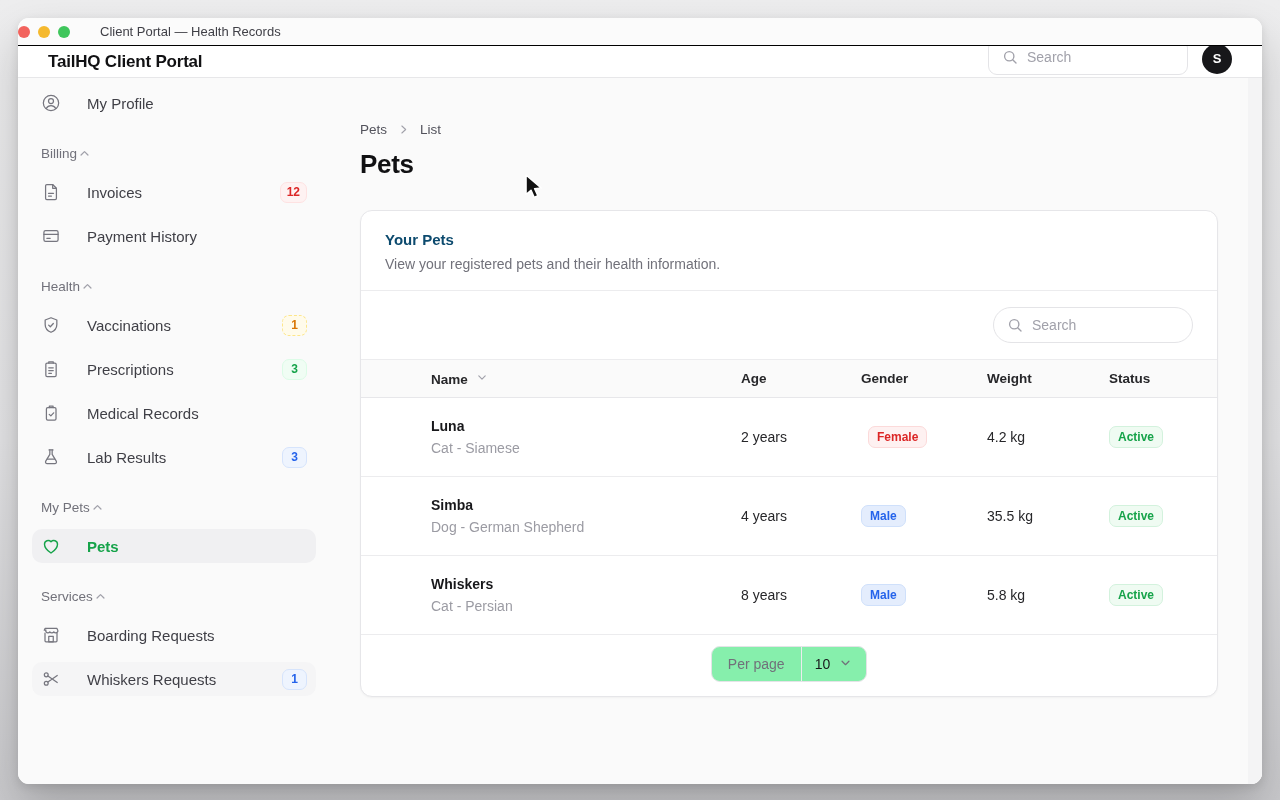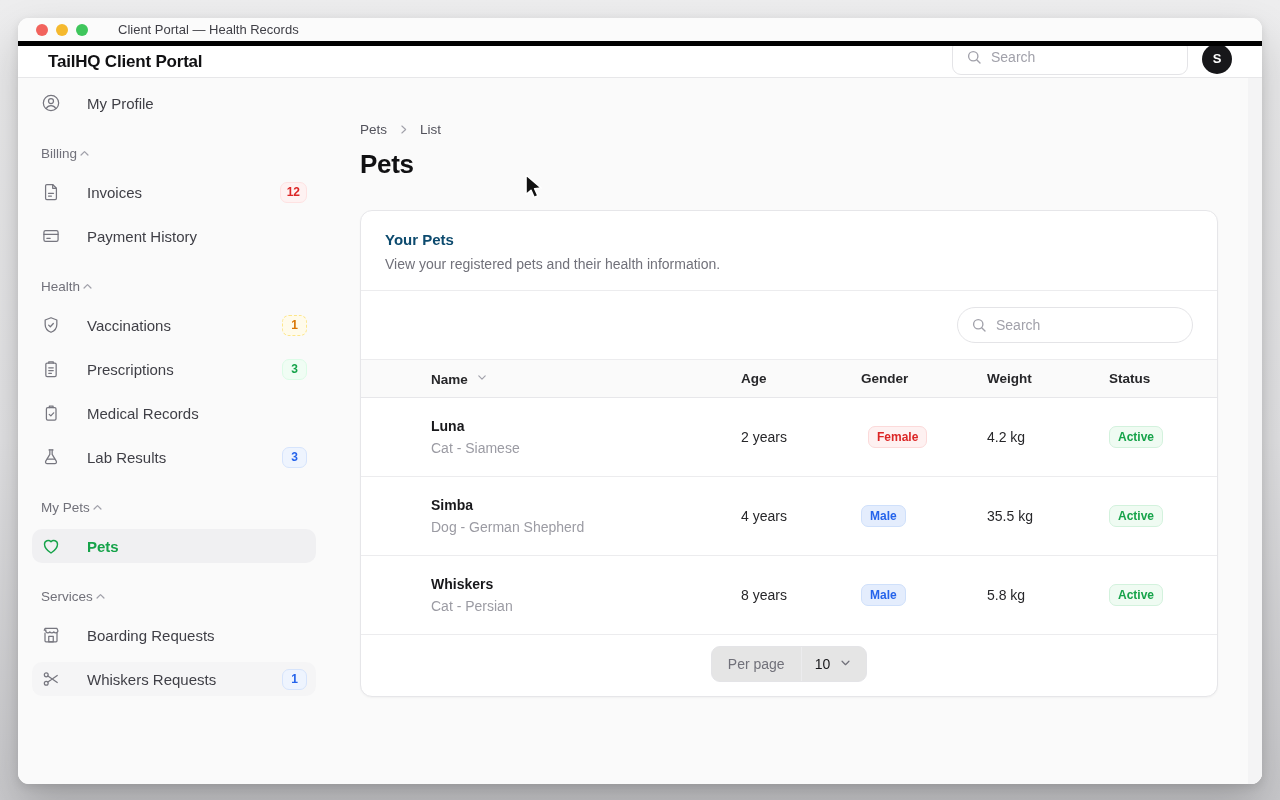--- a/index.html
+++ b/index.html
@@ -12,40 +12,40 @@
   }
   .window {
     position:absolute; left:18px; top:18px; width:1244px; height:766px;
     background:#fff; border-radius:11px; overflow:hidden;
     box-shadow:0 22px 45px rgba(0,0,0,.20), 0 3px 10px rgba(0,0,0,.10);
     display:flex; flex-direction:column;
   }
   
   .titlebar {
     height:28px; flex:0 0 28px; background:#fbfbfb;
-    border-bottom:5px solid #000000;
-    display:flex; align-items:center; padding-left:18px;
+    border-bottom:1px solid #000000;
+    display:flex; align-items:center; 
     position:relative; z-index:30;
   }
   .lights { display:flex; gap:8px; margin-right:30px; }
   .light { width:12px; height:12px; border-radius:50%; }
   .light.red{ background:#f2635d; } .light.yellow{ background:#f5b92e; } .light.green{ background:#3fc65c; }
   .win-title { font-size:13px; color:#3f3f46; }
   
   .app-header {
     height:32px; flex:0 0 32px; background:#fff; border-bottom:1px solid #e7e7e9;
     display:flex; align-items:center; padding:0 30px;
     position:relative; z-index:10;
   }
   .brand { font-size:17px; font-weight:700; letter-spacing:-.2px; color:#111113; }
   .header-right { margin-left:auto; display:flex; align-items:center; gap:14px; }
   .search-box {
     display:flex; align-items:center; gap:8px;
     border:1px solid #e4e4e7; border-radius:9px; background:#fff;
-    height:36px; width:236px; padding:0 12px; margin-top:-10px;
+    height:36px; width:200px; padding:0 12px; margin-top:-10px;
   }
   .search-box input {
     border:none; outline:none; font-size:14px; color:#3f3f46; width:100%;
     font-family:"Liberation Sans",sans-serif; background:transparent;
   }
   .search-box input::placeholder { color:#a1a1aa; }
   .avatar {
     width:30px; height:30px; border-radius:50%; background:#17171a; color:#fff;
     font-size:13px; font-weight:700; display:flex; align-items:center; justify-content:center;
     margin-top:-6px;
@@ -117,21 +117,21 @@
     display:inline-flex; align-items:center; justify-content:center;
     height:22px; padding:0 8px; border-radius:7px; font-size:12px; font-weight:600;
   }
   .p-red  { background:#fef1f1; color:#dc2626; border:1px solid #fcdada;margin-left:7px; }
   .p-blue { background:#e4edfd; color:#2563eb; border:1px solid #cfe0fb; }
   .p-green{ background:#effbf2; color:#16a34a; border:1px solid #d3f2dd; }
   
   .card-footer { display:flex; justify-content:center; padding:11px 24px 14px 24px; }
   .perpage {
     display:inline-flex; align-items:stretch; border:1px solid #e4e4e7; border-radius:9px;
-    background:#e5e5e5; height:36px; overflow:hidden;
+    background:#86efac; height:36px; overflow:hidden;
   }
   .perpage-label {
     display:flex; align-items:center; padding:0 16px; font-size:14px; color:#71717a;
     border-right:1px solid #ececee;
   }
   .perpage-value {
     display:flex; align-items:center; gap:8px; padding:0 13px; font-size:14px; color:#18181b;
   }
   
   .cursor { position:absolute; left:524px; top:174px; z-index:100; pointer-events:none; }

